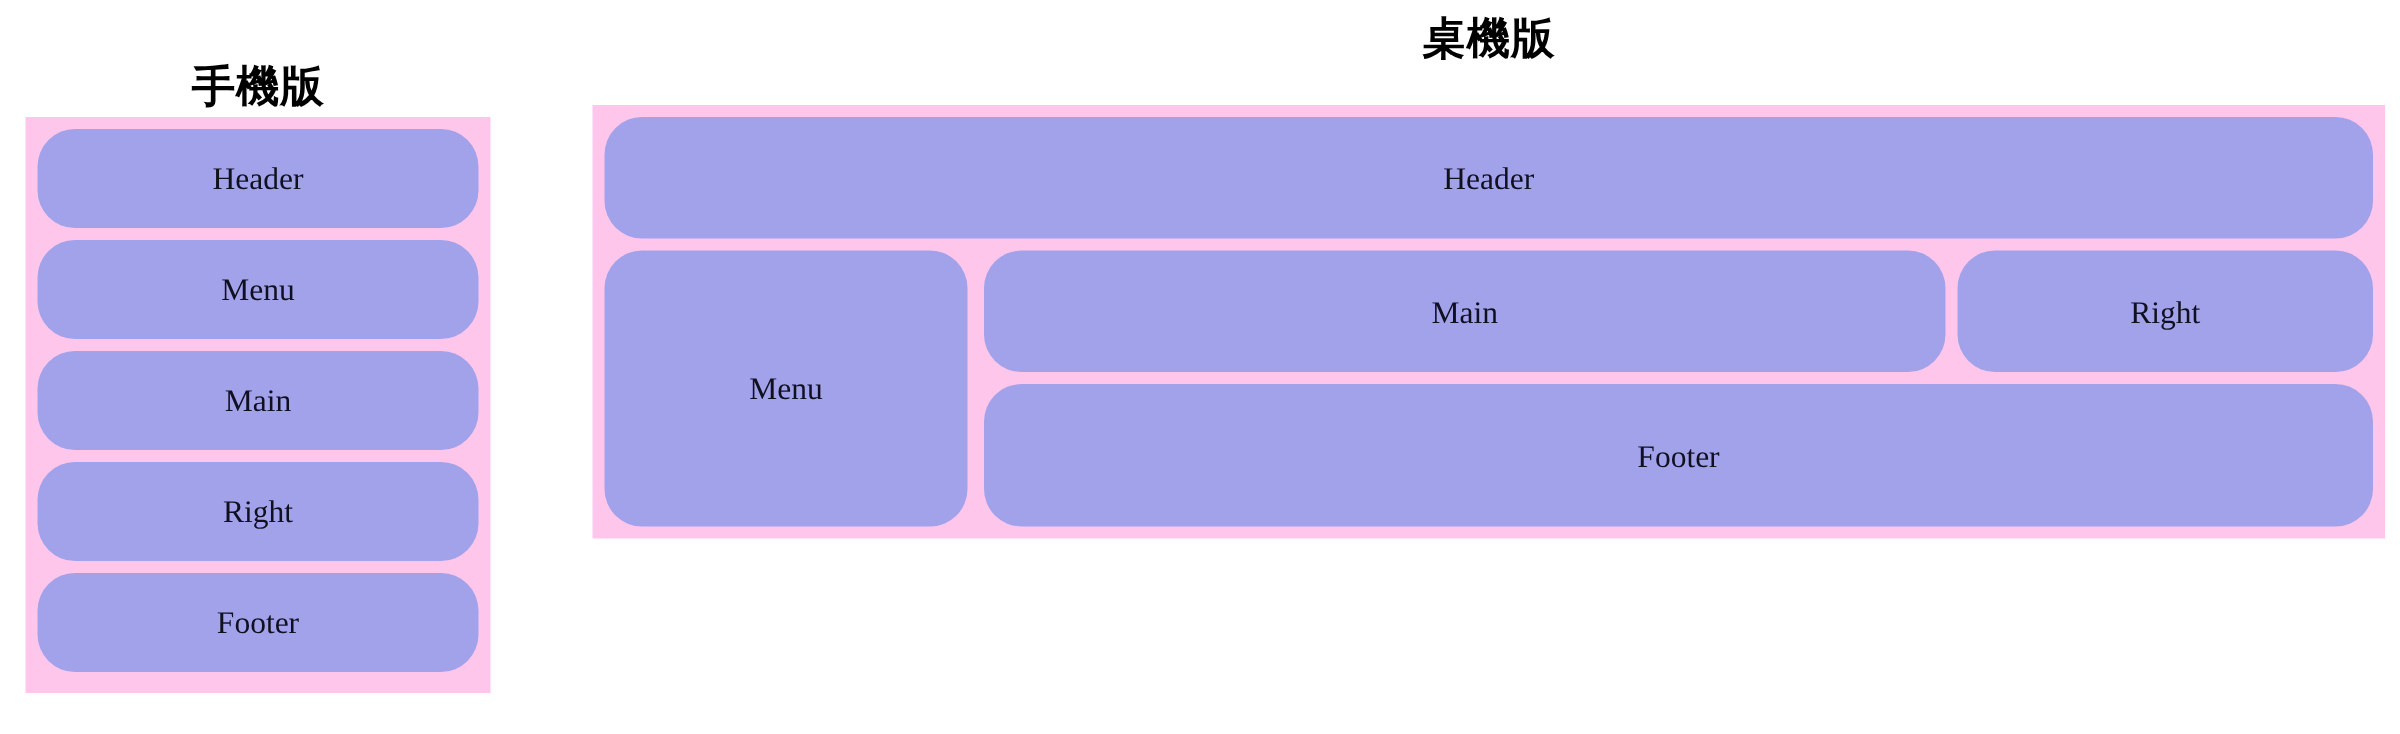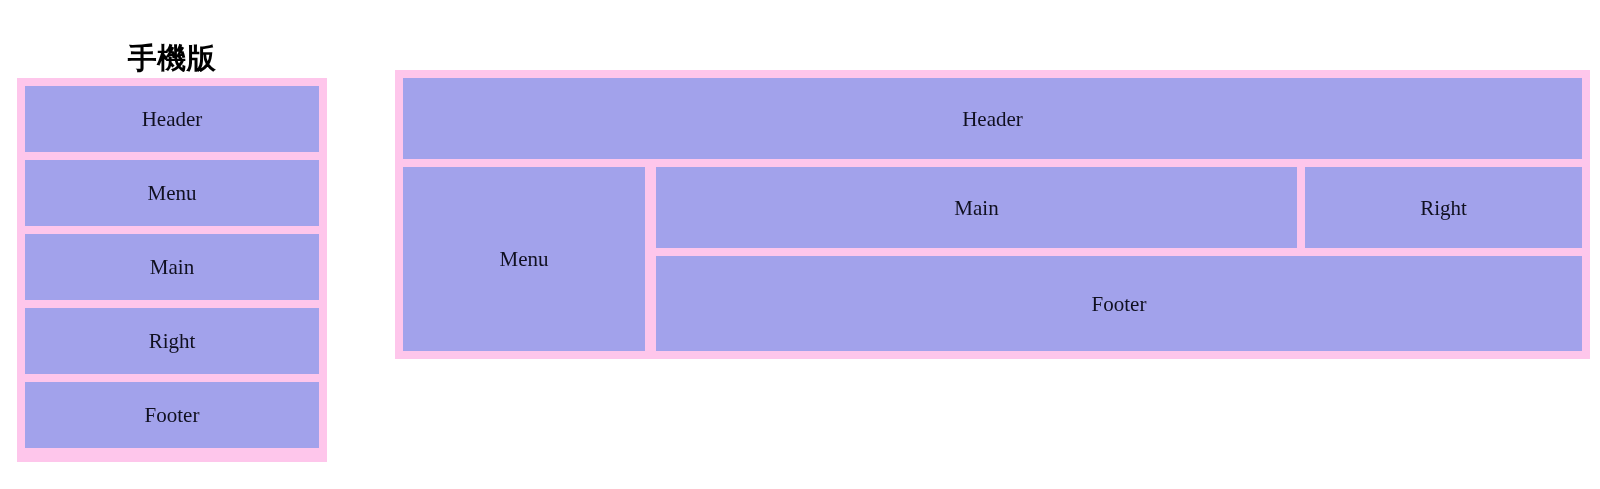--- a/index.html
+++ b/index.html
@@ -52,20 +52,21 @@
     background: #fec6eb;
     box-sizing: border-box;
   }
   .block {
     position: absolute;
     background: #a2a2eb;
     box-sizing: border-box;
     display: flex;
     align-items: center;
     justify-content: center;
+    border-radius: 25px;
   }
   .block-label {
     font-family: "Liberation Serif", serif;
     font-size: 21px;
     line-height: 24px;
     color: #101020;
     font-weight: normal;
     white-space: nowrap;
   }
 
@@ -118,20 +119,21 @@
 
     <div class="block" id="mobile-right" style="background: rgb(162, 162, 235);">
       <span class="block-label" style="color: rgb(16, 16, 32);">Right</span>
     </div>
 
     <div class="block" id="mobile-footer" style="background: rgb(162, 162, 235);">
       <span class="block-label" style="color: rgb(16, 16, 32);">Footer</span>
     </div>
   </div>
 
+  <div class="section-title" id="title-desktop" style="color: rgb(0, 0, 0);">桌機版</div>
 
   <div class="panel" id="panel-desktop" style="background: rgb(254, 198, 235);">
 
     <div class="block" id="desktop-header" style="background: rgb(162, 162, 235);">
       <span class="block-label" style="color: rgb(16, 16, 32);">Header</span>
     </div>
 
     <div class="block" id="desktop-menu" style="background: rgb(162, 162, 235);">
       <span class="block-label" style="color: rgb(16, 16, 32);">Menu</span>
     </div>

